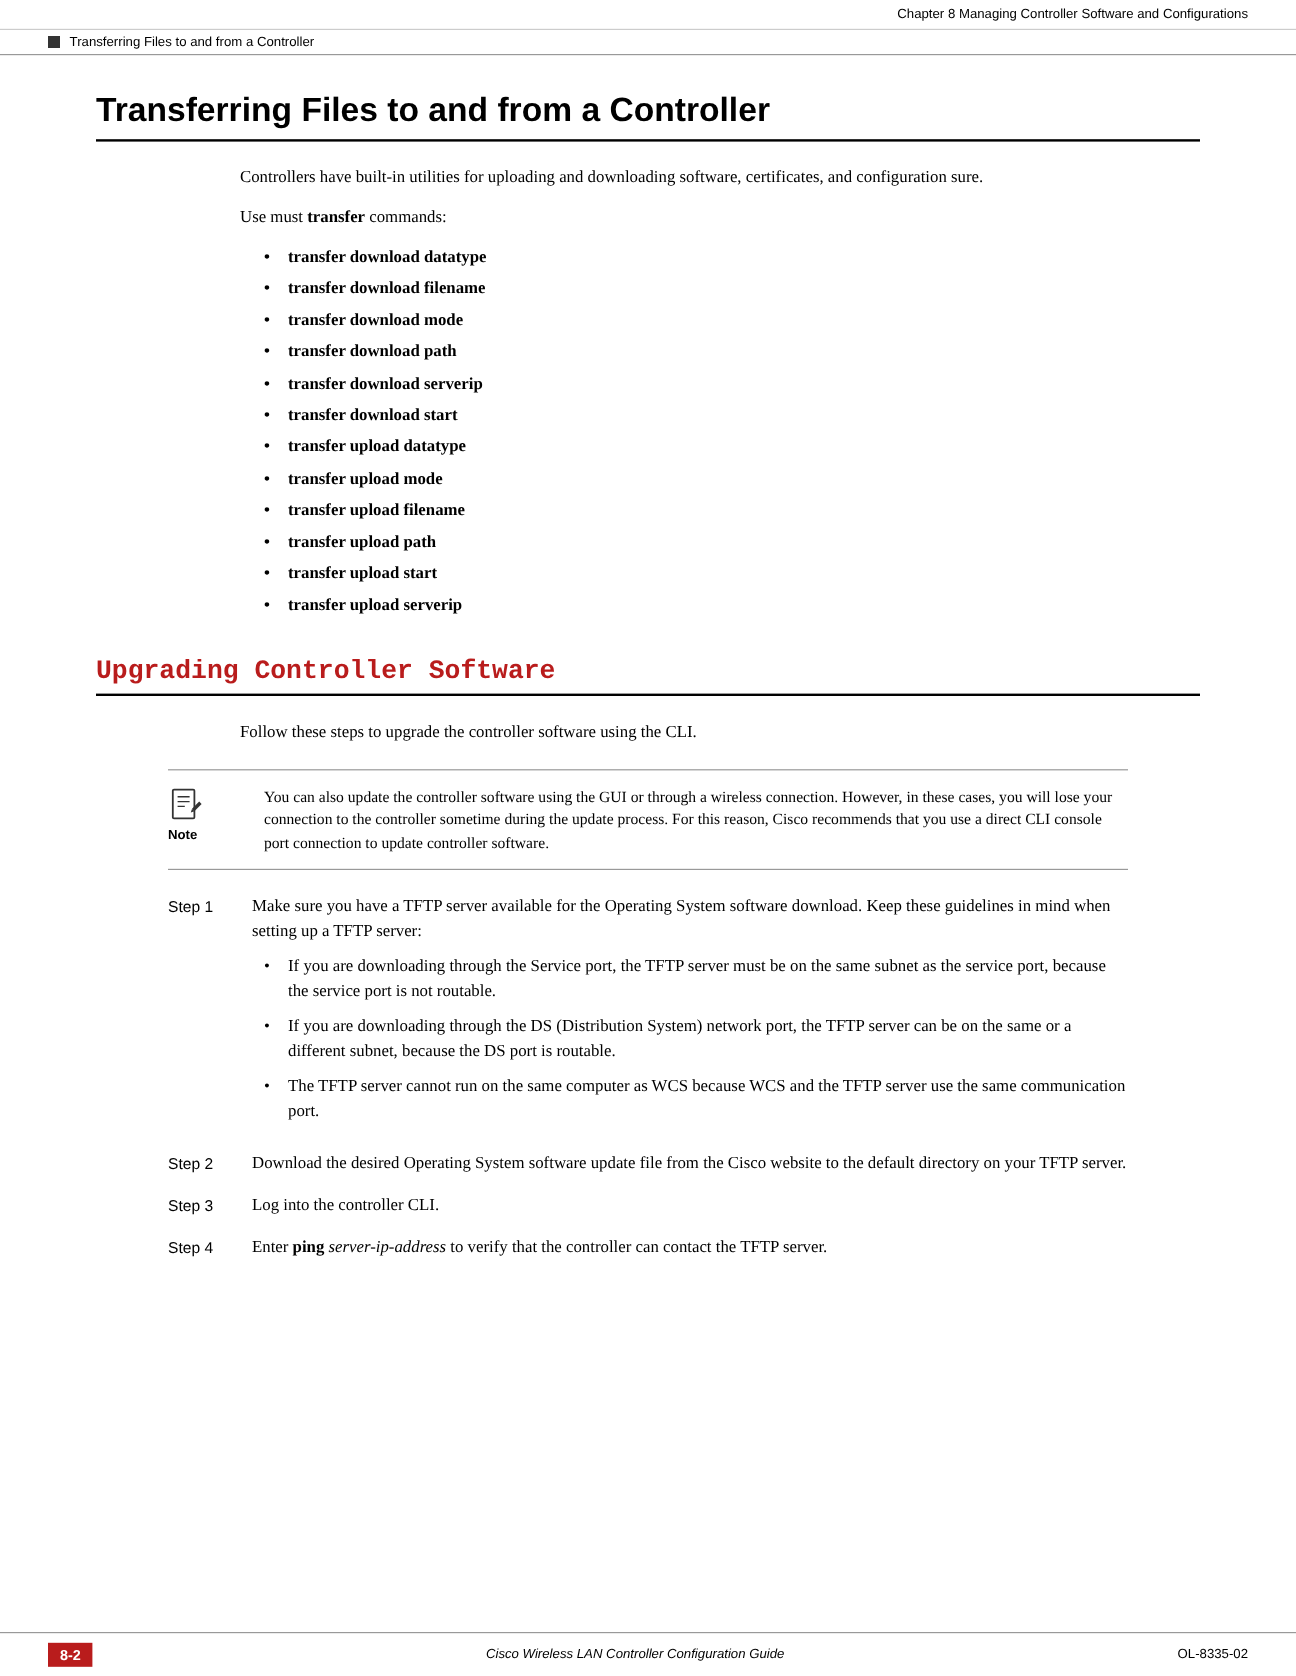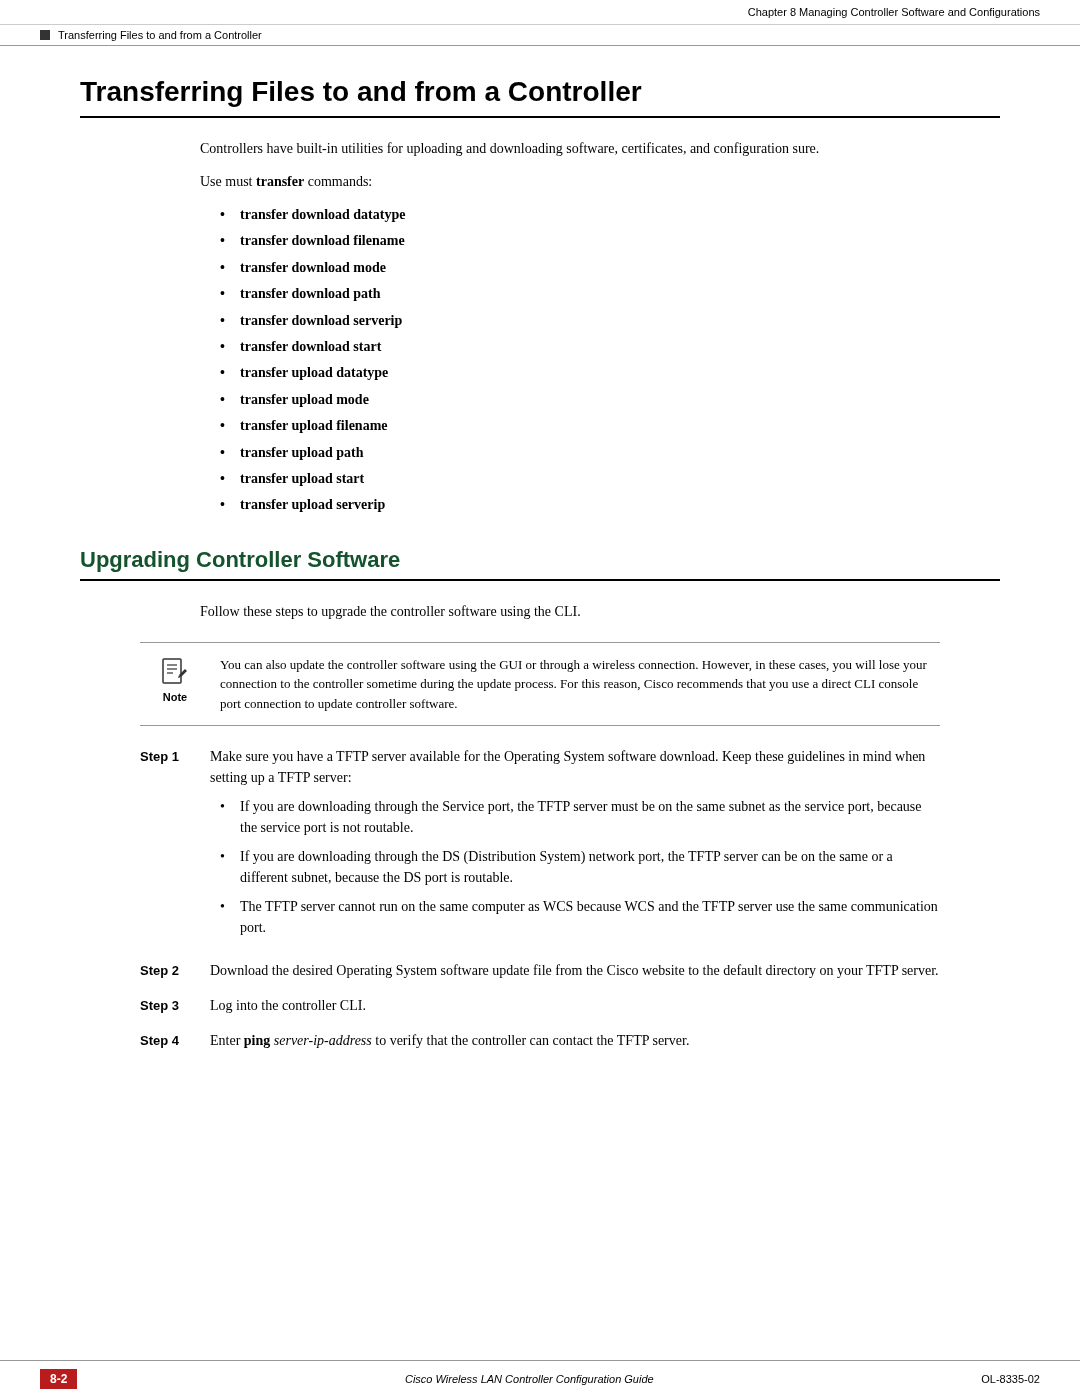--- a/index.html
+++ b/index.html
@@ -70,22 +70,22 @@
       color: #000;
       border-bottom: 2px solid #000;
       padding-bottom: 8px;
       margin-bottom: 20px;
     }
 
     
     .section-heading {
       font-size: 22px;
       font-weight: bold;
-      font-family: Liberation Sans, sans-serif;
-      color: #14532d;
+      font-family: Liberation Mono, monospace;
+      color: #b91c1c;
       border-bottom: 2px solid #000;
       padding-bottom: 6px;
       margin-bottom: 20px;
       margin-top: 30px;
     }
 
     
     .body-text {
       font-size: 14px;
       line-height: 1.5;
@@ -126,21 +126,21 @@
       display: flex;
       margin: 20px 60px 20px 60px;
       border-top: 1px solid #999;
       border-bottom: 1px solid #999;
       padding: 12px 0;
     }
 
     .note-label-area {
       display: flex;
       flex-direction: column;
-      align-items: center;
+      align-items: flex-start;
       min-width: 80px;
       padding-right: 10px;
     }
 
     .note-pencil-icon {
       width: 32px;
       height: 32px;
       margin-bottom: 4px;
     }
 
@@ -162,21 +162,21 @@
     }
 
     .step-item {
       display: flex;
       margin-bottom: 14px;
       font-size: 14px;
       line-height: 1.5;
     }
 
     .step-label {
-      font-weight: bold;
+      font-weight: normal;
       font-family: Arial, sans-serif;
       font-size: 13px;
       min-width: 70px;
       padding-right: 10px;
       padding-top: 1px;
     }
 
     .step-content {
       flex: 1;
     }

